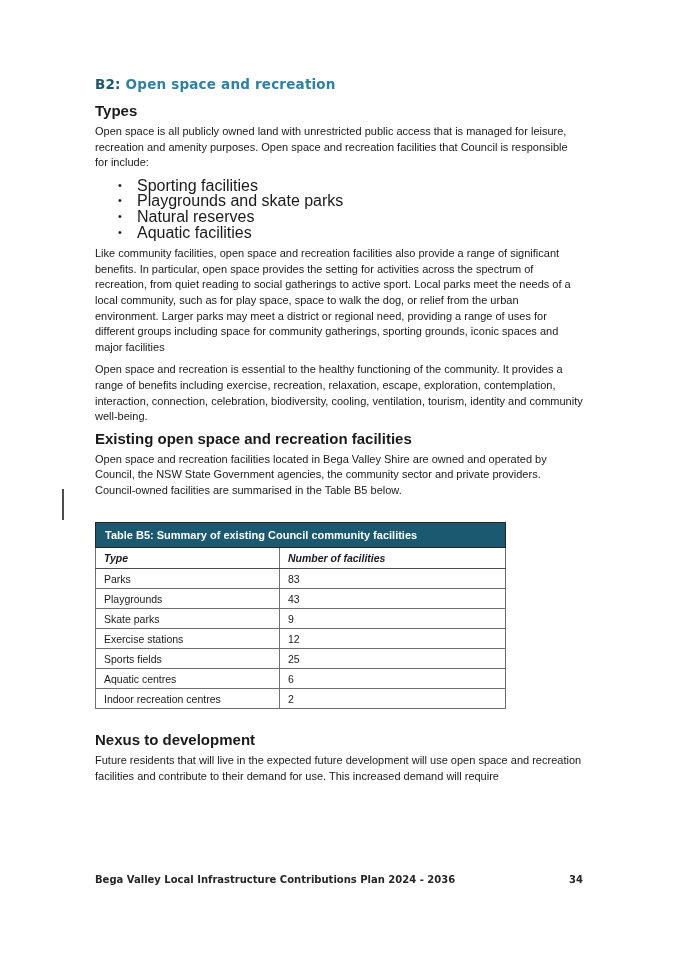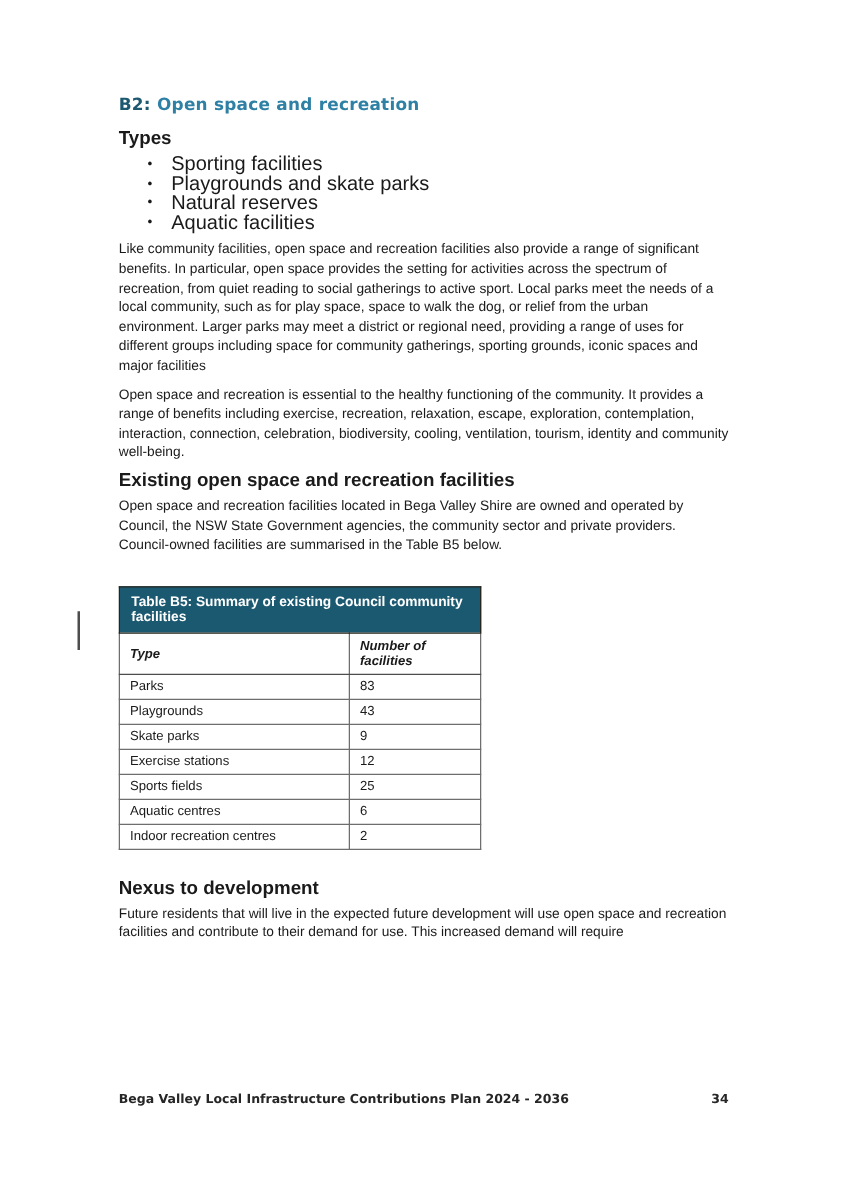--- a/index.html
+++ b/index.html
@@ -40,21 +40,21 @@
     font-size:16px; line-height:15.6px;
   }
   ul.bullet-list li::before {
     content:"\2022";
     position:absolute; left:-19px; top:0;
     font-size:11px;
   }
   .spacer-before-table { height:17px; }
   table.facilities-table {
     border-collapse:collapse;
-    width:290px;
+    width:411px;
     font-size:10.5px;
     border-radius:19px;
   }
   table.facilities-table td, table.facilities-table th {
     border:1px solid #6e6e6e;
   }
   .table-title-cell {
     background:var(--table-header-bg, #1b5971);
     color:#ffffff;
     font-weight:bold;
@@ -93,20 +93,21 @@
 <div class="page">
 
   <div class="change-bar"></div>
 
   <div class="content">
 
     <h1 class="doc-heading"><span class="prefix">B2:</span>&nbsp;<span class="title">Open space and recreation</span></h1>
 
     <h2 class="sub-heading">Types</h2>
 
+    <p class="body-text">Open space is all publicly owned land with unrestricted public access that is managed for leisure, recreation and amenity purposes. Open space and recreation facilities that Council is responsible for include:</p>
 
     <ul class="bullet-list">
       <li>Sporting facilities</li>
       <li>Playgrounds and skate parks</li>
       <li>Natural reserves</li>
       <li>Aquatic facilities</li>
     </ul>
 
     <p class="body-text">Like community facilities, open space and recreation facilities also provide a range of significant benefits. In particular, open space provides the setting for activities across the spectrum of recreation, from quiet reading to social gatherings to active sport. Local parks meet the needs of a local community, such as for play space, space to walk the dog, or relief from the urban environment. Larger parks may meet a district or regional need, providing a range of uses for different groups including space for community gatherings, sporting grounds, iconic spaces and major facilities</p>
 

